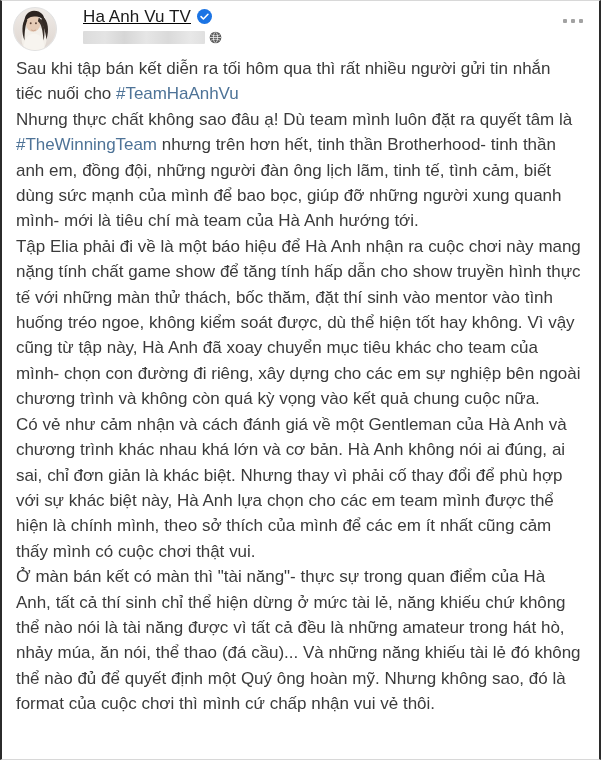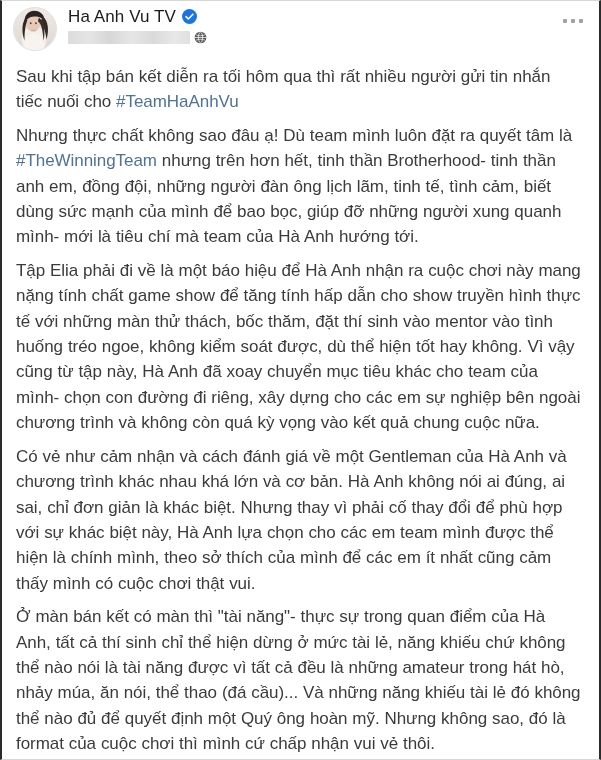--- a/index.html
+++ b/index.html
@@ -39,24 +39,25 @@
     border-radius: 50%;
     overflow: hidden;
     position: relative;
     background: #e9e6e4;
     border: 1px solid #e2e2e2;
     box-sizing: border-box;
   }
   .avatar svg { display: block; width: 100%; height: 100%; }
 
   .header-text {
-    margin-left: 11px;
+    margin-left: 26px;
     flex: 1 1 auto;
     min-width: 0;
     padding-top: 1px;
+    text-decoration: underline;
   }
   .name-row {
     display: flex;
     align-items: center;
     gap: 6px;
     line-height: 1;
   }
   .page-name {
     font-size: 17px;
     font-weight: 400;
@@ -117,21 +118,21 @@
   
   .post-body {
     padding: 3px 18px 0 14px;
     font-size: 17px;
     line-height: 25.4px;
     color: #3b3b3b;
     letter-spacing: -0.05px;
     word-spacing: 0.2px;
   }
   .post-body p {
-    margin: 8px 0 0 0;
+    margin: 0 0 0 0;
     text-align: left;
   }
   .hashtag {
     color: #4e7397;
   }
 </style>
 </head>
 <body>
 
 <div class="post-card">

